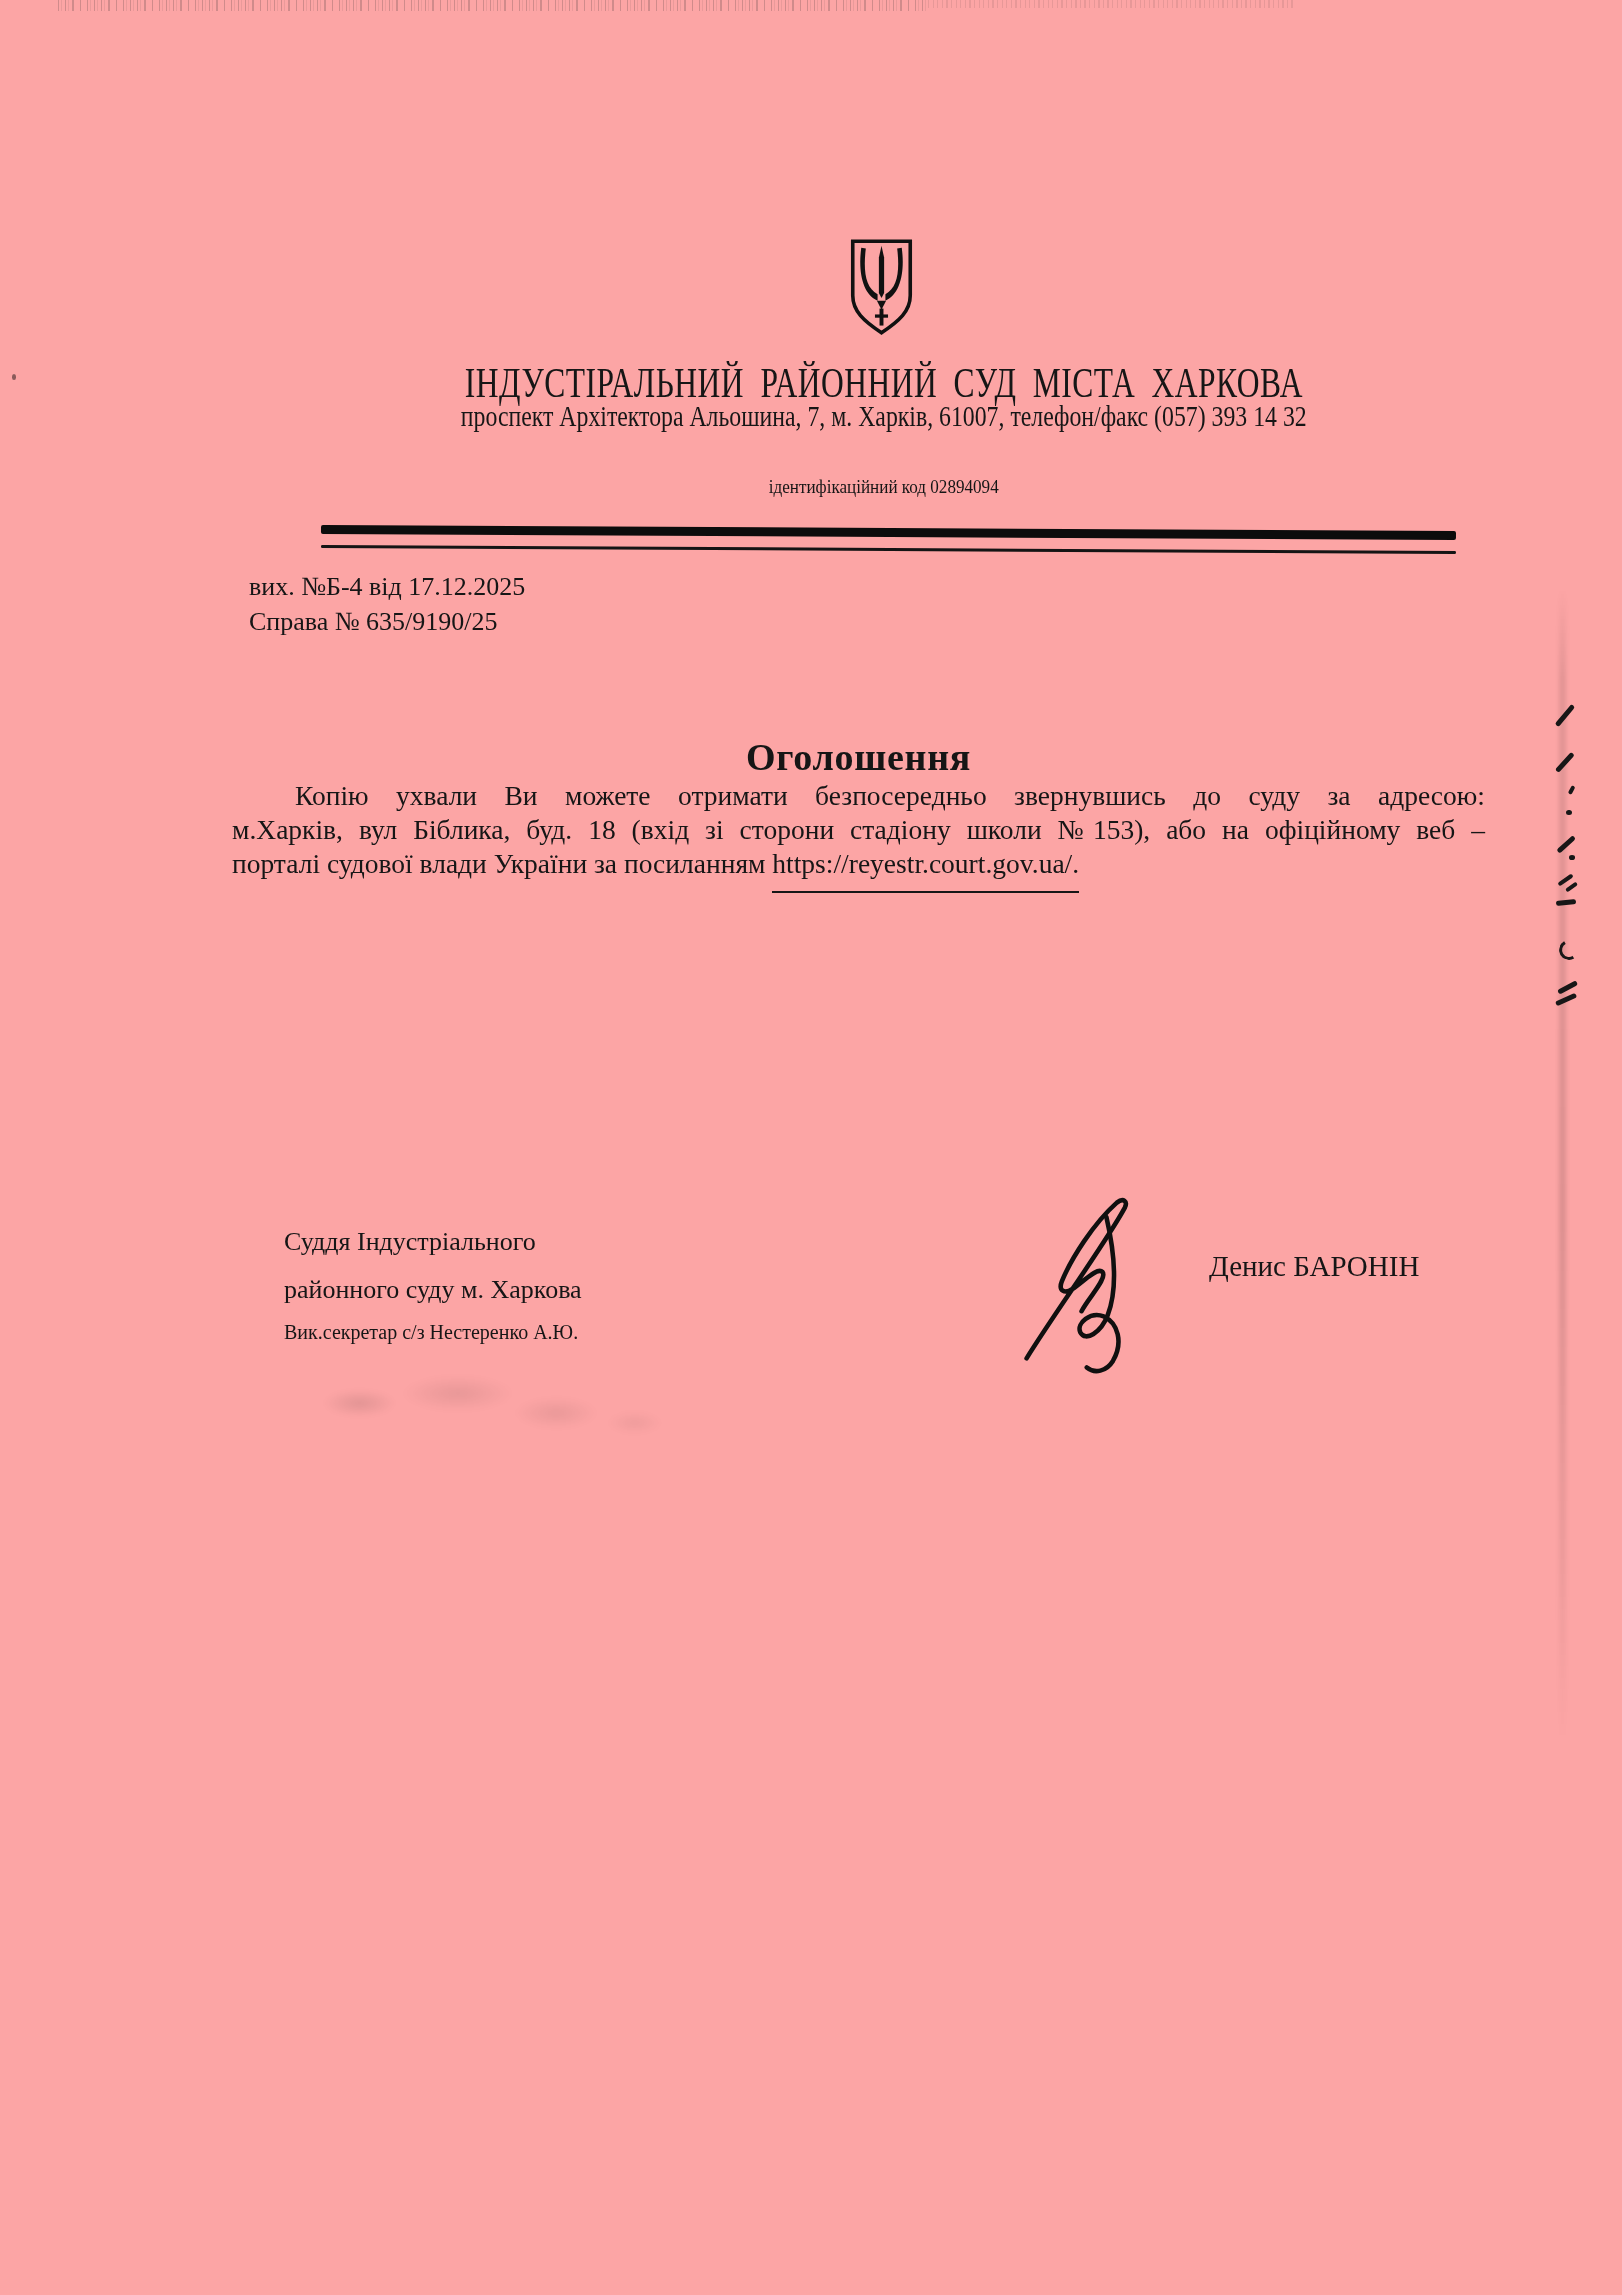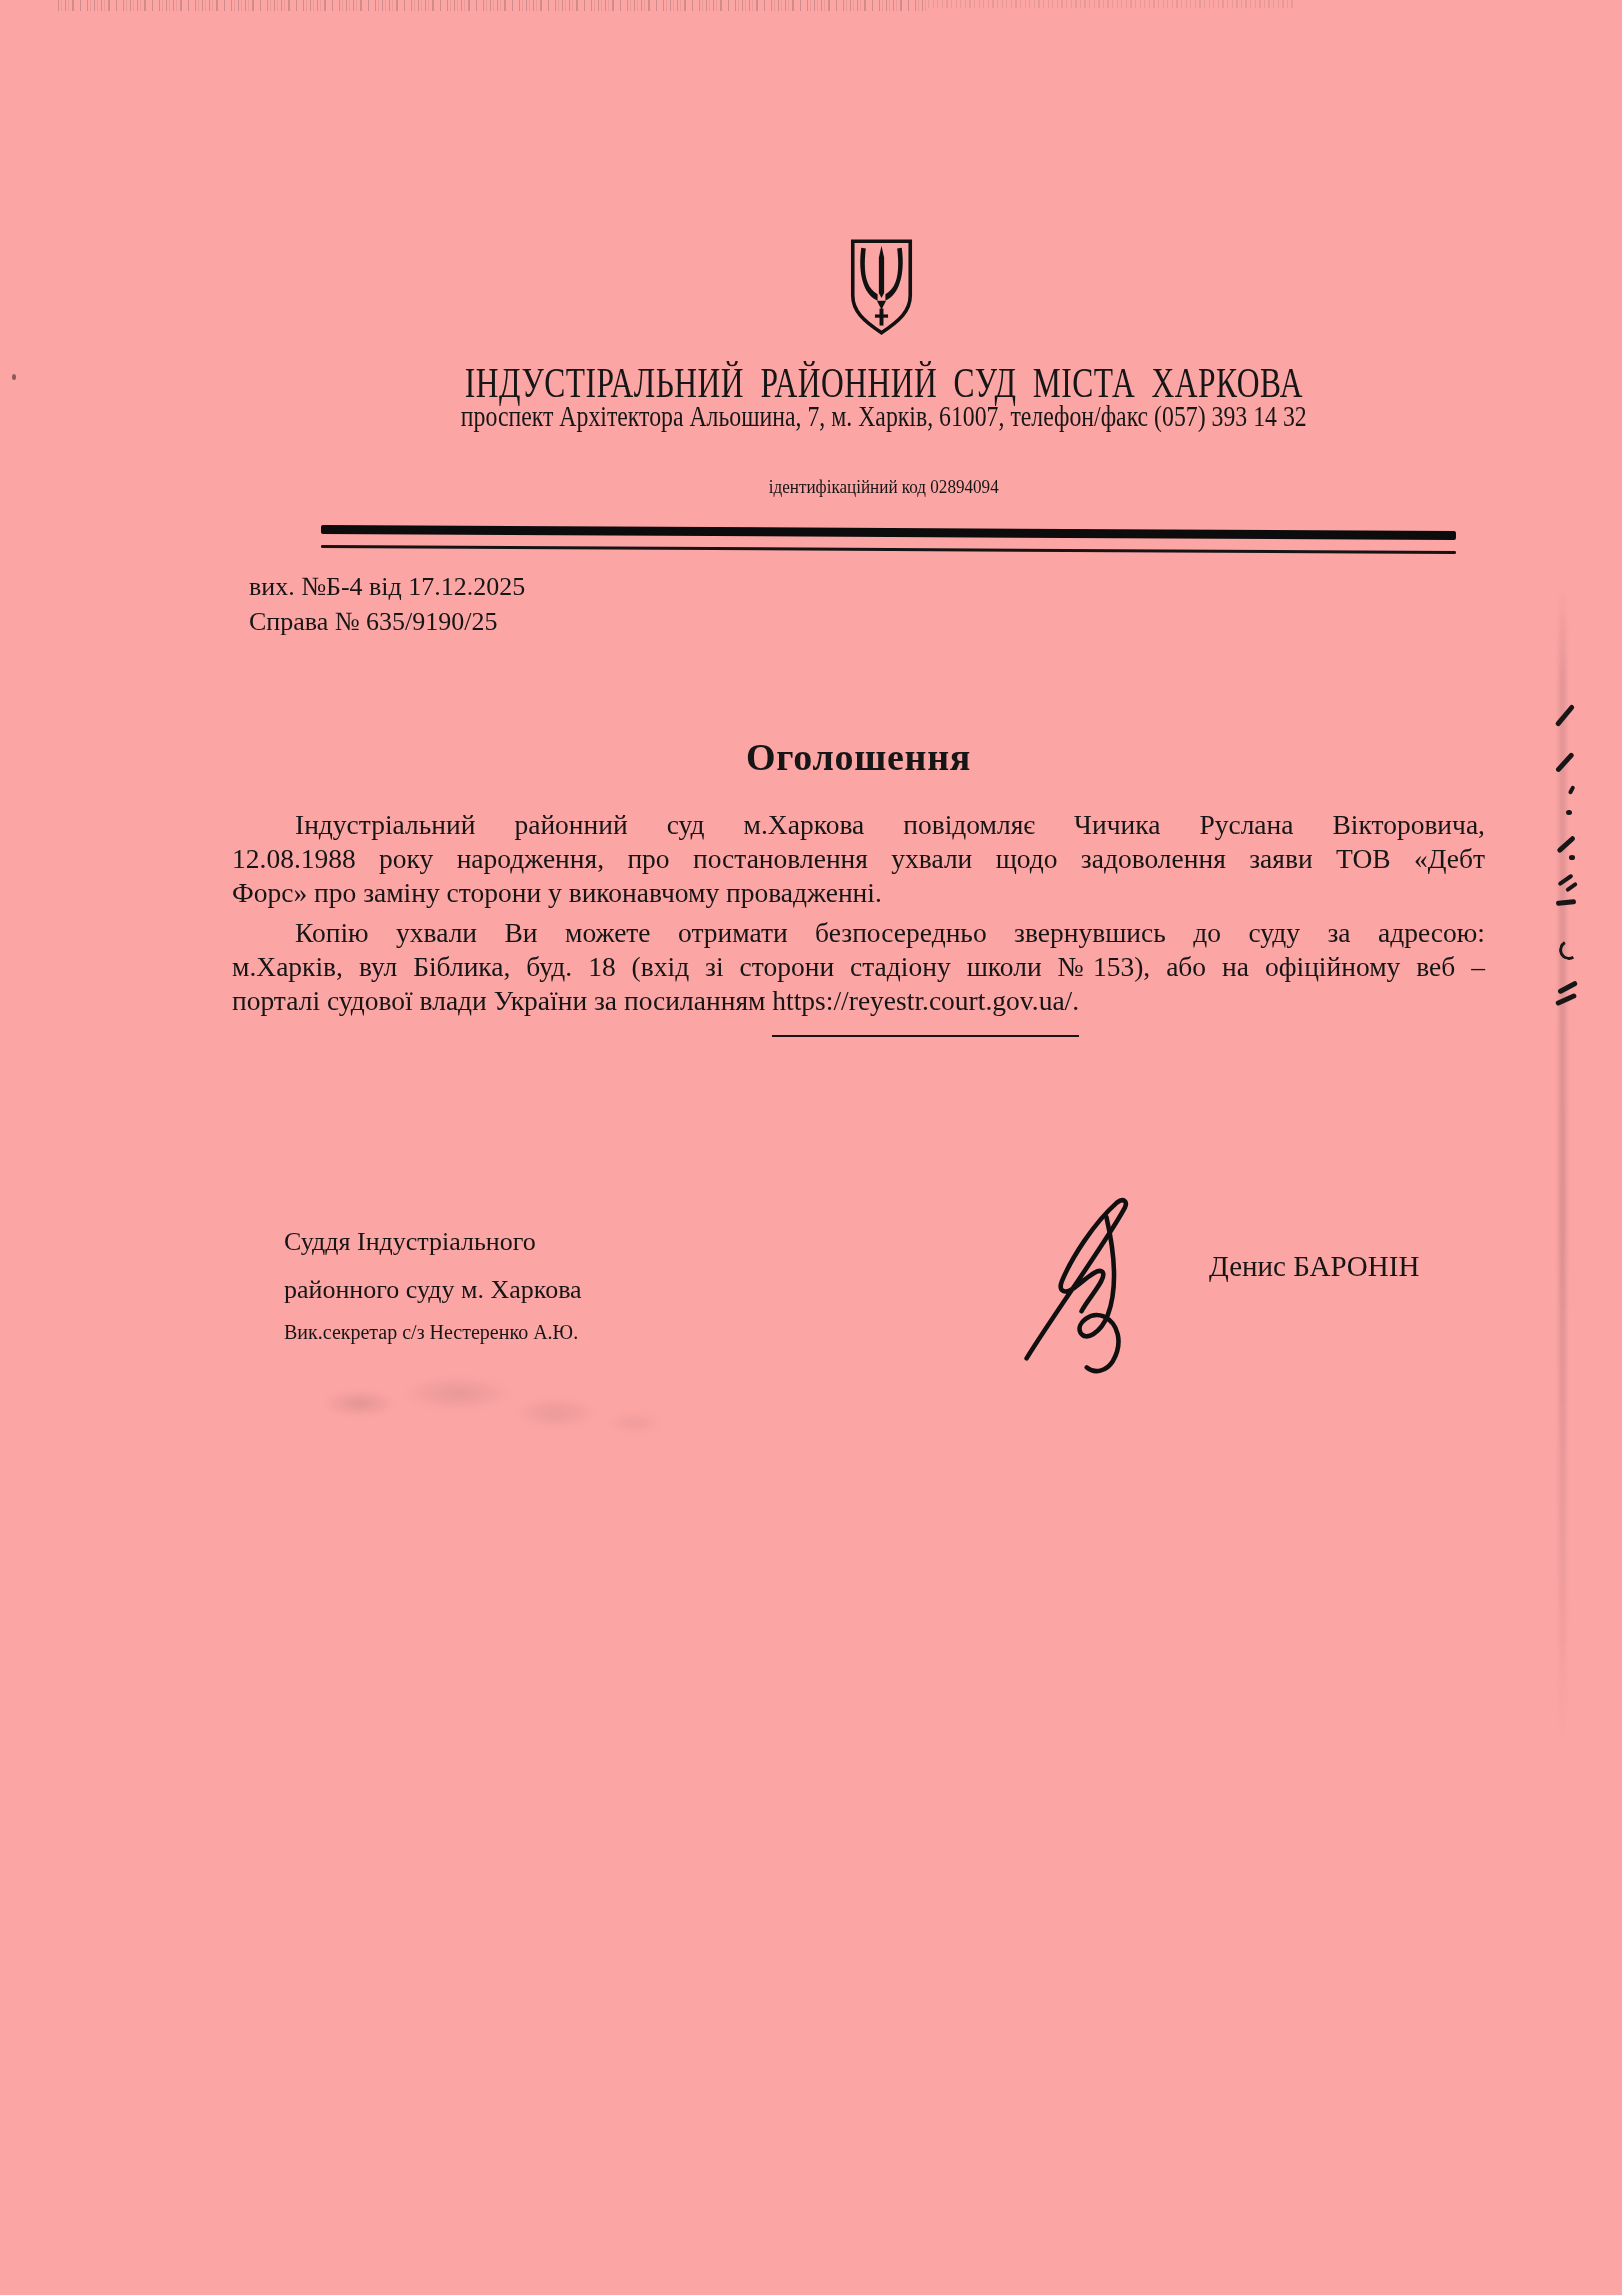--- a/index.html
+++ b/index.html
@@ -67,21 +67,21 @@
   .ref{position:absolute;left:249px;top:569px;font-size:26px;line-height:35px;}
   
   .body-block{position:absolute;left:232px;top:742px;width:1253px;font-size:27.5px;}
   .doc-title{text-align:center;font-weight:bold;font-size:38px;line-height:31px;letter-spacing:0.7px;}
   .para{margin:0;}
   .p1{margin-top:35px;}
   .p2{margin-top:5.9px;}
   .line{line-height:34px;}
   .just{text-align:justify;text-align-last:justify;}
   .indent{padding-left:63px;}
-  .u-link{border-bottom:2px solid #161616;padding-bottom:19px;}
+  .u-link{border-bottom:2px solid #161616;padding-bottom:12px;}
   
   .judge-title{position:absolute;left:284px;top:1218px;font-size:26px;line-height:48px;}
   .secretary{position:absolute;left:284px;top:1319px;font-size:20px;line-height:26px;}
   .judge-name{position:absolute;left:1209px;top:1249px;font-size:29px;line-height:34px;}
   .sign-svg{position:absolute;left:1008px;top:1183px;width:151px;height:193px;}
 </style>
 </head>
 <body>
 
 <div class="page">
@@ -127,25 +127,20 @@
   <div class="rule-thick"></div>
   <div class="rule-thin"></div>
 
   <div class="ref">
     <div>вих. №Б-4 від 17.12.2025</div>
     <div>Справа № 635/9190/25</div>
   </div>
 
   <div class="body-block">
     <div class="doc-title">Оголошення</div>
-    <div class="para p1">
-      <div class="line just indent">Індустріальний районний суд м.Харкова повідомляє Чичика Руслана Вікторовича,</div>
-      <div class="line just">12.08.1988 року народження, про постановлення ухвали щодо задоволення заяви ТОВ «Дебт</div>
-      <div class="line">Форс» про заміну сторони у виконавчому провадженні.</div>
-    </div>
     <div class="para p2">
       <div class="line just indent">Копію ухвали Ви можете отримати безпосередньо звернувшись до суду за адресою:</div>
       <div class="line just">м.Харків, вул Біблика, буд. 18 (вхід зі сторони стадіону школи №153), або на офіційному веб –</div>
       <div class="line"><span>порталі судової влади України за посиланням </span><span class="u-link">https://reyestr.court.gov.ua/.</span></div>
     </div>
   </div>
 
   <div class="judge-title">
     <div>Суддя Індустріального</div>
     <div>районного суду м. Харкова</div>

